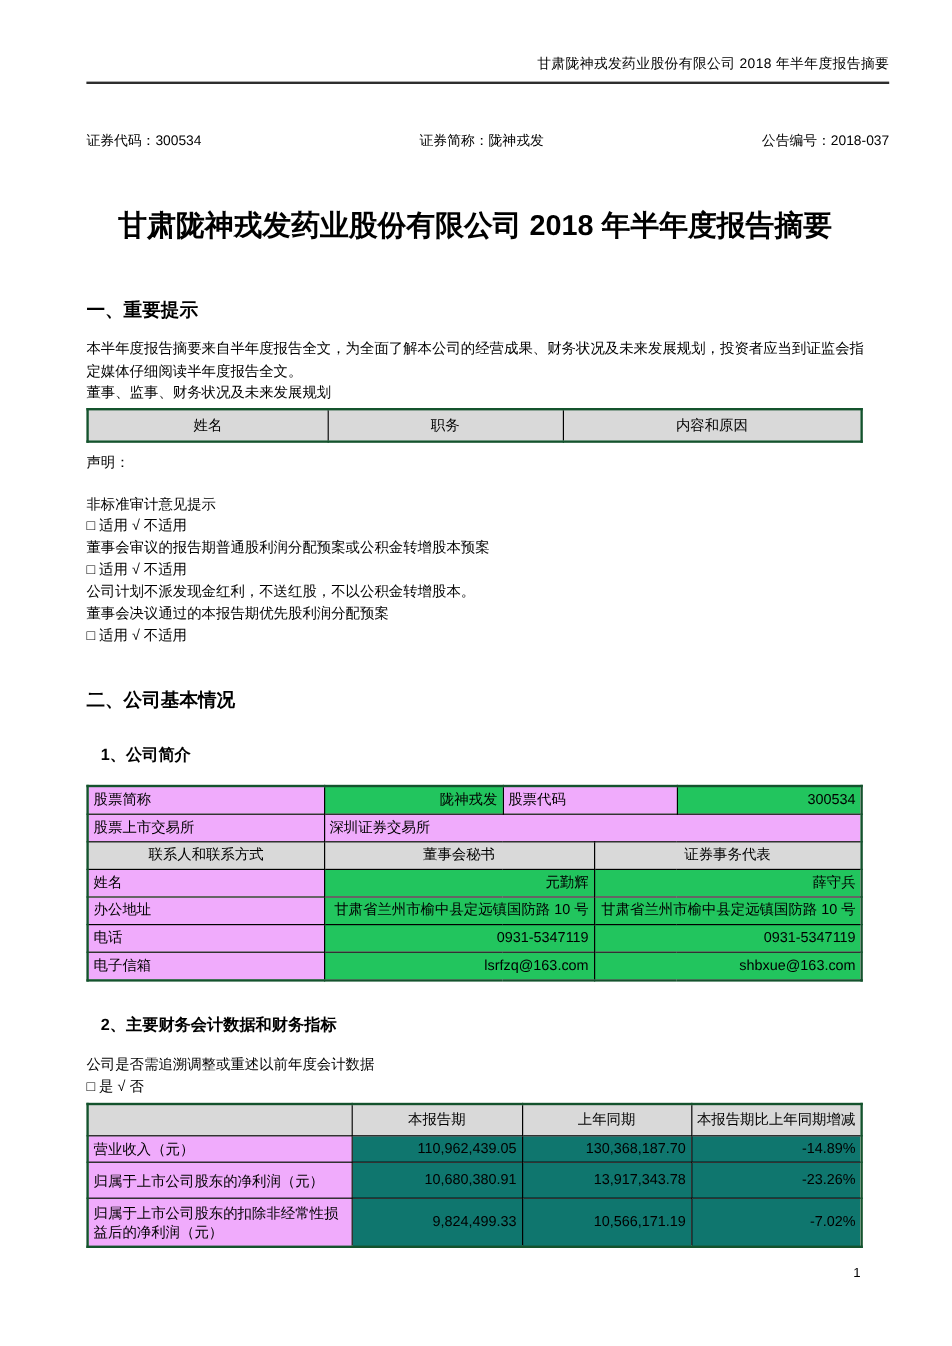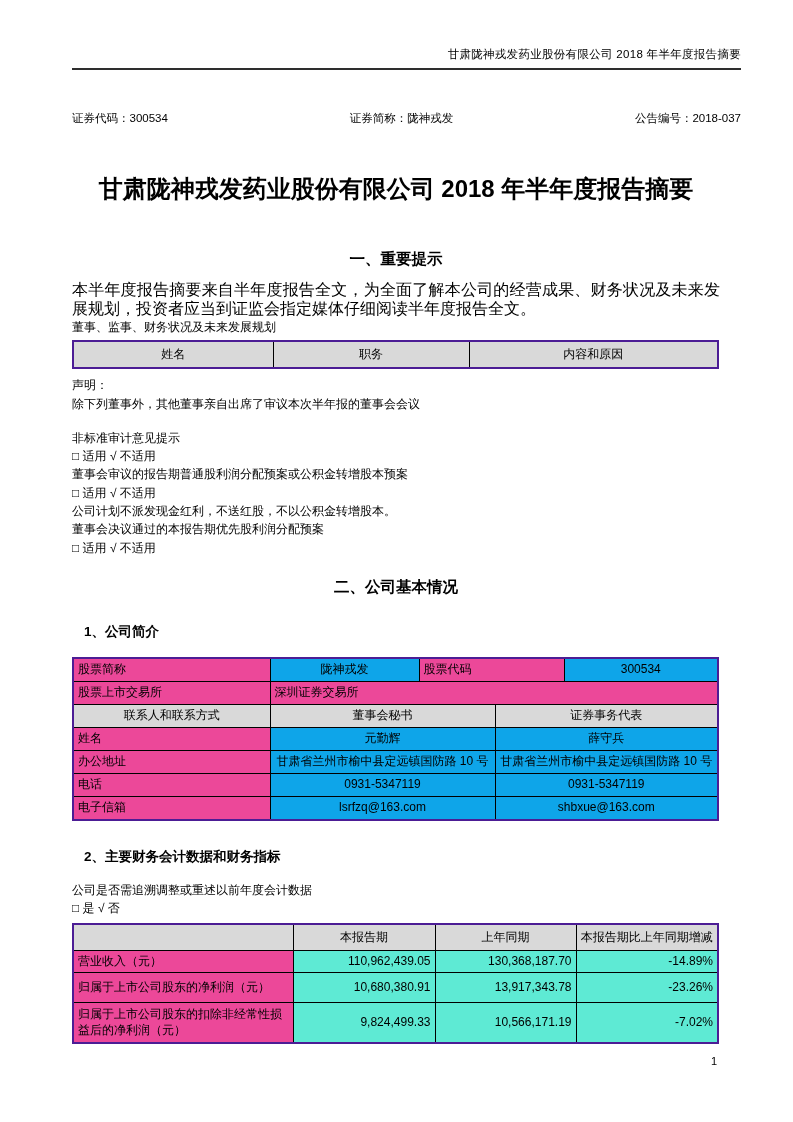--- a/index.html
+++ b/index.html
@@ -18,42 +18,42 @@
   }
   .meta-row {
     margin-top:41px; width:669px; display:flex; justify-content:space-between;
     font-size:11.5px; line-height:14px;align-items:center;
   }
   .title {
     margin:49px 0 0 0; width:648px; text-align:center;
     font-size:24px; line-height:30px; font-weight:bold;
   }
   h2.sec {
-    margin:45px 0 0 0; font-size:15.5px; line-height:19px; font-weight:bold;text-align:center;
-  }
-  h2.sec2 { margin-top:20px; }
+    margin:45px 0 0 0; font-size:15.5px; line-height:19px; font-weight:bold;
+  }
+  h2.sec2 { margin-top:35px; }
   h3.sub { margin:27px 0 0 12px; font-size:13.5px; line-height:17px; font-weight:bold; }
   .para {
-    margin:13px 0 0 0; font-size:16px; line-height:18.5px; text-align:justify;
+    margin:13px 0 0 0; font-size:12px; line-height:18.5px; text-align:justify;
   }
   .line { font-size:12px; line-height:18.3px; }
   .gap-top { margin-top:16px; }
 
   table.tbl {
     border-collapse:collapse; table-layout:fixed; width:645px;
-    border:2px solid #4c1d95; font-size:12px;
+    border:2px solid #14532d; font-size:12px;
   }
   table.tbl td, table.tbl th {
     border:1px solid #000; font-weight:normal; padding:0 4px;
     overflow:hidden; vertical-align:middle; line-height:15px;
   }
   .hdr-cell { background:#d9d9d9; text-align:center; }
-  .lbl-cell { background:#ec4899; text-align:left; }
-  .val-cell { background:#0ea5e9; text-align:center; }
-  .num-cell { background:#5eead4; text-align:right; }
+  .lbl-cell { background:#f0abfc; text-align:left; }
+  .val-cell { background:#22c55e; text-align:right; }
+  .num-cell { background:#0f766e; text-align:right; }
 
   .t-dissent { margin-top:4px; }
   .t-dissent td { height:25px; }
   .t-absent { margin-top:2px; }
   .t-absent td { height:25px; }
   .t-profile { margin-top:17px; }
   .t-profile td { height:22px; }
   .t-finance { margin-top:5px; }
   .t-finance tr.hrow td { height:25px; }
   .t-finance tr.r1 td { height:21px; }
@@ -99,21 +99,20 @@
       <tbody>
           <tr>
         <td class="hdr-cell">姓名</td>
         <td class="hdr-cell">职务</td>
         <td class="hdr-cell">内容和原因</td>
       </tr>
     </tbody>
       </table>
 
     <div class="line stmt">声明：</div>
-    <div class="line">除下列董事外，其他董事亲自出席了审议本次半年报的董事会会议</div>
 
 
     <div class="line gap-top">非标准审计意见提示</div>
     <div class="line">□ 适用 √ 不适用</div>
     <div class="line">董事会审议的报告期普通股利润分配预案或公积金转增股本预案</div>
     <div class="line">□ 适用 √ 不适用</div>
     <div class="line">公司计划不派发现金红利，不送红股，不以公积金转增股本。</div>
     <div class="line">董事会决议通过的本报告期优先股利润分配预案</div>
     <div class="line">□ 适用 √ 不适用</div>
 

